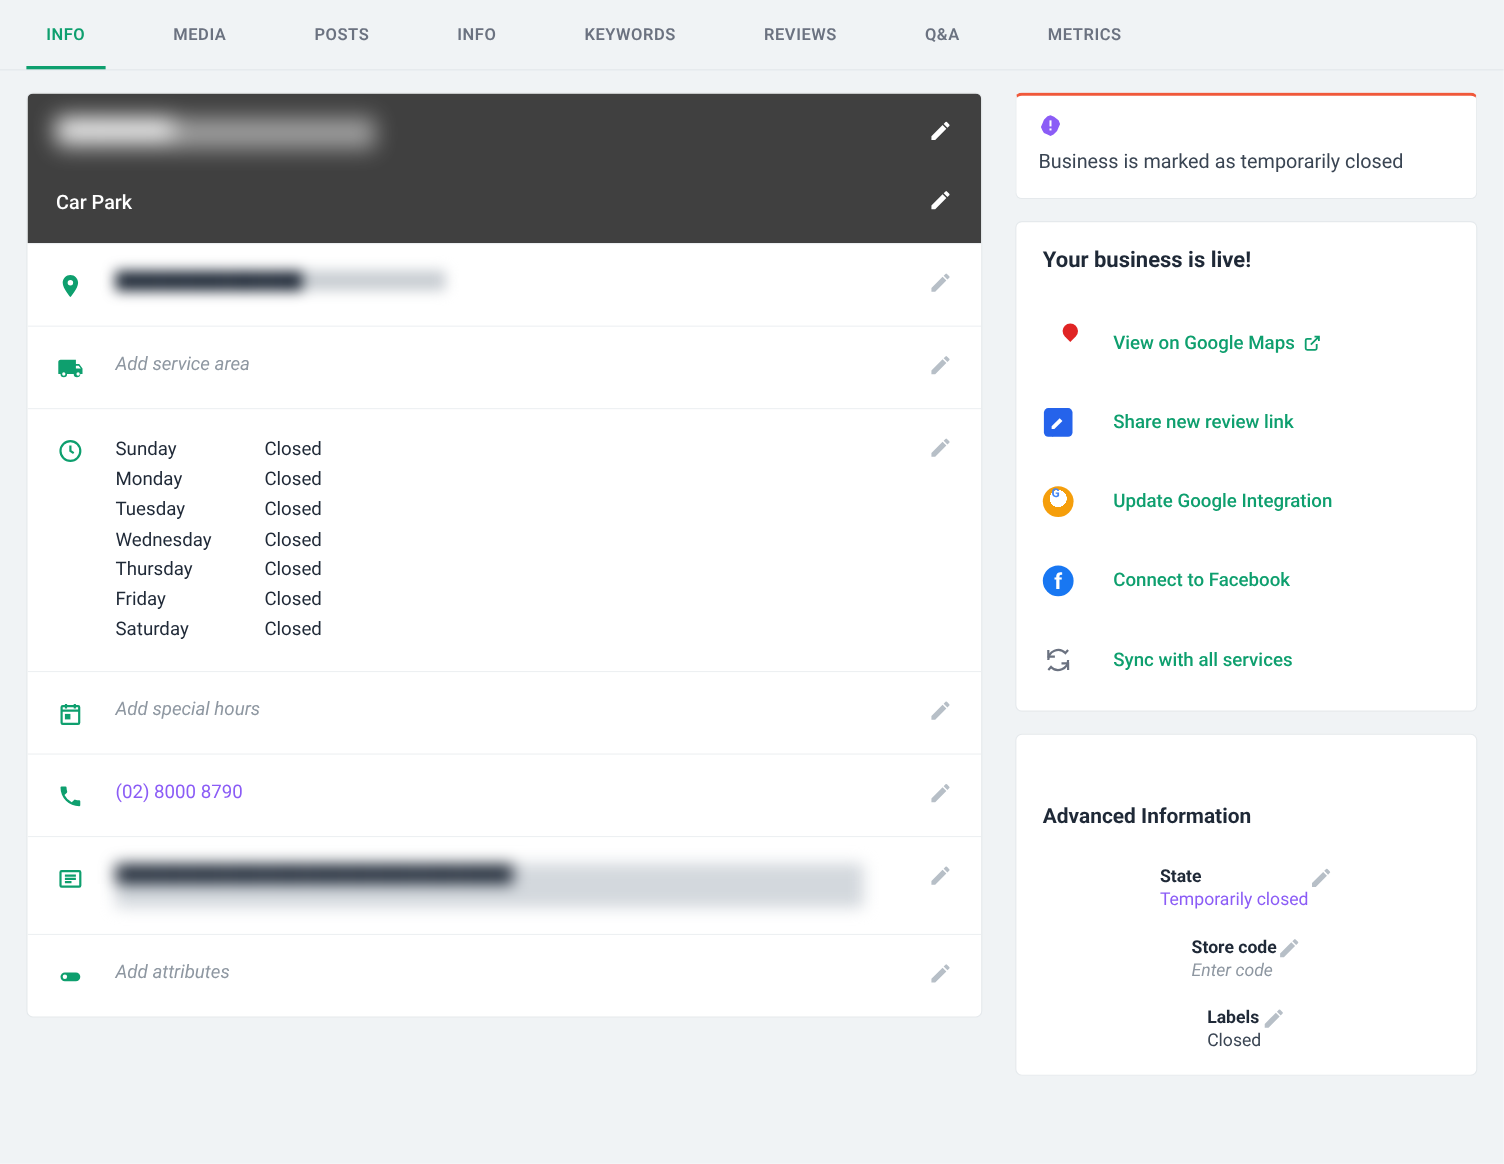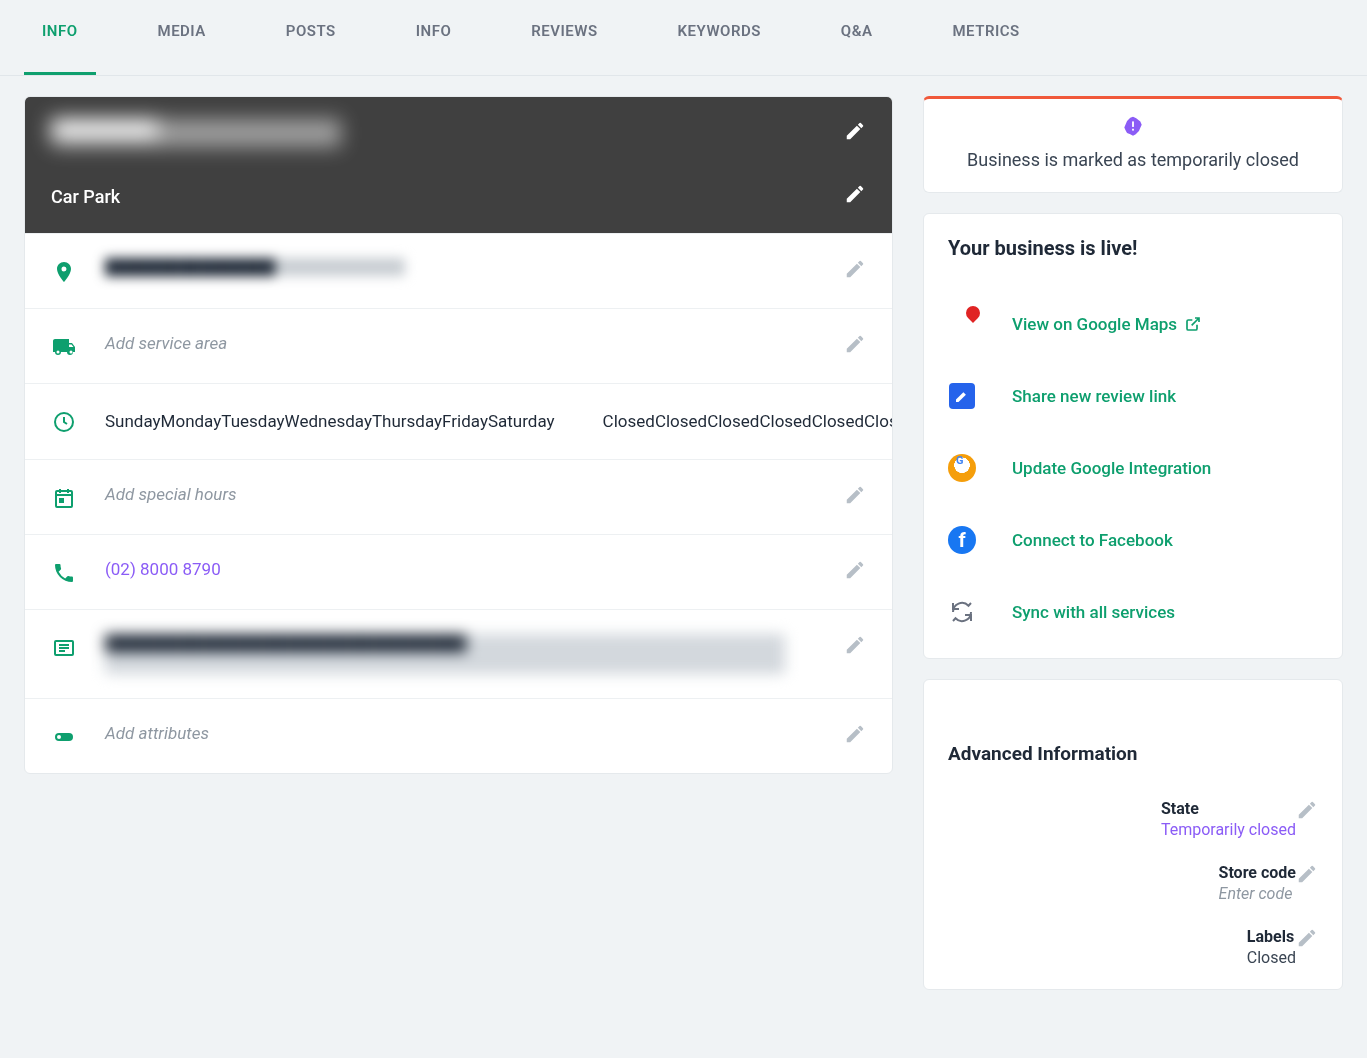--- a/index.html
+++ b/index.html
@@ -14,21 +14,21 @@
     margin: 0 auto;
   }
   .tabs {
     display: flex;
     border-bottom: 1px solid #e1e6ea;
     padding: 0 24px;
     gap: 0;
     background: #f0f3f5;
   }
   .tab {
-    padding: 22px 18px 32px;
+    padding: 22px 18px 20px;
     font-size: 15px;
     font-weight: 600;
     color: #6b7280;
     letter-spacing: 0.5px;
     cursor: pointer;
     border-bottom: 3px solid transparent;
     margin-right: 44px;
   }
   .tab.active {
     color: #0e9f6e;
@@ -95,28 +95,28 @@
   .info-content { flex: 1; }
   .info-placeholder { color: #8e97a1; font-style: italic; font-size: 17px; }
   .info-value { font-size: 17px; color: #8b5cf6; }
   .blur-line {
     filter: blur(6px);
     background: #c8cdd2;
     height: 18px;
     border-radius: 2px;
   }
   .hours-table { display: flex; gap: 48px; font-size: 17px; line-height: 1.6; }
-  .hours-col { display: flex; }
+  .hours-col { display: flex; flex-direction: column; }
   .right-card {
     background: #fff;
     border: 1px solid #e5e9ec;
     border-radius: 6px;
     overflow: hidden;
   }
-  .alert-card { border-top: 3px solid #f0583a; padding: 16px 20px 22px; text-align: center; }
+  .alert-card { border-top: 3px solid #f0583a; padding: 16px 20px 22px; }
   .alert-icon {
     width: 22px; height: 22px;
     color: #8b5cf6;
     margin-bottom: 12px;
     display: inline-block;
   }
   .alert-text { font-size: 18px; color: #3a4553; }
   .live-card { padding: 22px 24px 10px; }
   .live-title { font-size: 20px; font-weight: 700; margin-bottom: 28px; }
   .live-item {
@@ -136,21 +136,21 @@
   .highlight-box {
     border: 3px solid #e02424;
     border-radius: 6px;
     padding: 12px 10px;
     margin: 0 -12px;
   }
   .adv-card { padding: 22px 24px 10px; }
   .adv-title { font-size: 19px; font-weight: 700; margin-bottom: 22px; margin-top: 40px; }
   .adv-row {
     display: flex;
-    justify-content: flex-end;
+    justify-content: center;
     align-items: flex-start;
     padding: 12px 0;
   }
   .adv-row-left { display: flex; flex-direction: column; gap: 2px; }
   .adv-label { font-size: 16px; font-weight: 700; color: #1f2937; }
   .adv-value-purple { color: #8b5cf6; font-size: 16px; }
   .adv-value-gray { color: #8e97a1; font-style: italic; font-size: 16px; }
   .adv-value { color: #3a4553; font-size: 16px; }
   .google-maps-icon {
     width: 28px; height: 28px;
@@ -221,22 +221,22 @@
 </head>
 <body>
 
 <div class="page">
 
   <div class="tabs">
     <div class="tab active">INFO</div>
     <div class="tab">MEDIA</div>
     <div class="tab">POSTS</div>
     <div class="tab">INFO</div>
+    <div class="tab">KEYWORDS</div>
     <div class="tab">REVIEWS</div>
-    <div class="tab">KEYWORDS</div>
     <div class="tab">Q&amp;A</div>
     <div class="tab">METRICS</div>
   </div>
 
   <div class="content">
 
     <div class="left">
 
       <div class="header-block">
         <div class="header-row">

